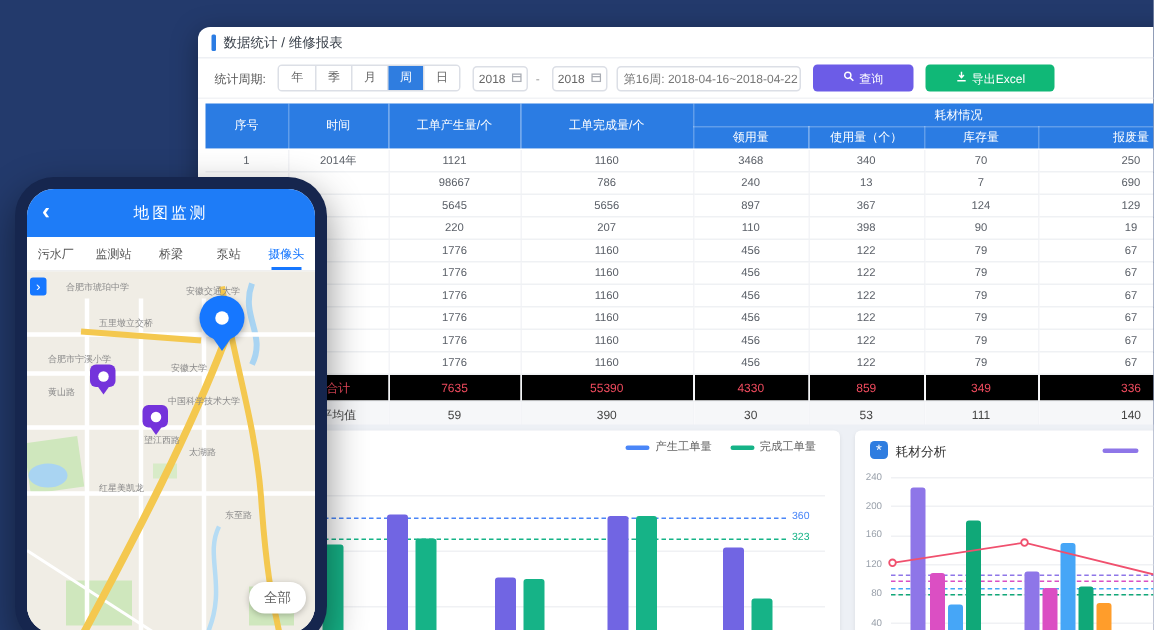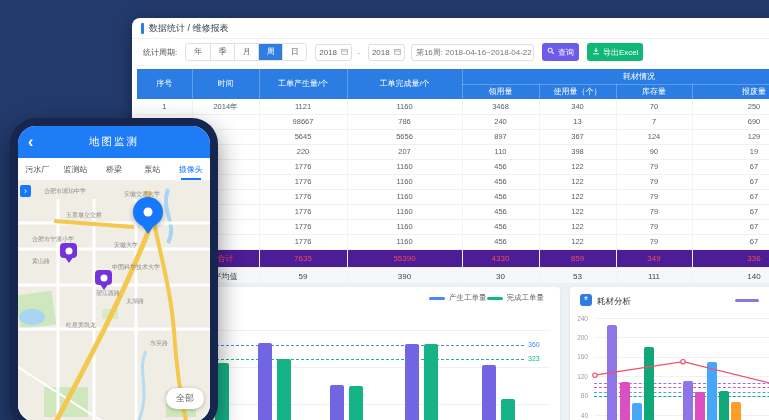--- a/index.html
+++ b/index.html
@@ -12,36 +12,36 @@
 .crumb{margin-left:5px;font-size:9px;color:#39404a;font-weight:normal}
 .filter-bar{position:relative;height:27px;display:flex;align-items:center;border-bottom:1px solid #F2F3F6;font-size:8px;color:#555;white-space:nowrap}
 .flabel{margin-left:11px}
 .segments{display:flex;margin-left:8px;border:1px solid #DCDFE6;border-radius:3px;overflow:hidden}
 .seg{width:24px;height:16px;line-height:16px;text-align:center;font-size:8px;color:#666;background:#fff;border-left:1px solid #DCDFE6;cursor:pointer}
 .seg:first-child{border-left:none}
 .seg.active{background:#2F7DE0;color:#fff}
 .select{display:flex;align-items:center;justify-content:space-between;margin-left:8px;width:37px;height:17px;border:1px solid #DCDFE6;border-radius:3px;padding:0 3px;color:#666;background:#fff}
 .winput{margin-left:6px;width:123px;height:17px;line-height:15px;border:1px solid #DCDFE6;border-radius:3px;padding:0 4px;color:#777;background:#fff;overflow:hidden}
 .dash{margin-left:5px;color:#999}
-.btn{display:flex;align-items:center;gap:3px;height:18px;border-radius:3px;color:#fff;padding:0 5px;margin-left:8px;cursor:pointer;font-size:8px}
+.btn{display:flex;align-items:center;gap:3px;height:18px;border-radius:3px;color:#fff;padding:0 20px;margin-left:8px;cursor:pointer;font-size:8px}
 .btn.query{background:#6C5CE7}
 .btn.export{background:#10B877}
 
 .rtable{border-collapse:collapse;margin-left:5px;margin-top:3px;table-layout:fixed;width:679px}
 .rtable th{background:#2B7CE3;color:#fff;font-weight:normal;font-size:8px;border-right:1px solid rgba(255,255,255,.25);border-bottom:1px solid rgba(255,255,255,.25)}
 .rtable thead tr{height:15px}
 .rtable td{height:15px;font-size:7.5px;color:#5B6068;text-align:center;border-bottom:1px solid #EFF1F4;border-right:1px solid #F3F4F7;background:#fff;overflow:hidden}
-.rtable tr.total td{background:#4c1d95;color:#F04B5E;height:18px;font-size:8px}
+.rtable tr.total td{background:#000000;color:#F04B5E;height:18px;font-size:8px}
 .rtable tr.avg td{background:#F6F7F9;color:#444;height:19px;font-size:8px}
 
 .charts{position:absolute;left:0;top:265px;width:700px;height:255px;background:#EDF0F5;padding:4px 0 0 14px;display:flex;gap:10px}
 .card{background:#fff;border-radius:4px;position:relative;height:245px;box-shadow:0 1px 3px rgba(0,0,0,.08)}
 .left-card{width:414px}
 .right-card{width:250px}
-.legend{position:absolute;top:6px;right:16px;display:flex;align-items:flex-start;z-index:2}
+.legend{position:absolute;top:6px;right:16px;display:flex;gap:12px;align-items:flex-start;z-index:2}
 .legend-item{display:flex;align-items:center;gap:4px;font-size:7.5px;color:#666}
 .ldash{width:16px;height:3px;border-radius:2px}
 .plot{position:absolute;left:0;right:0;top:30px;bottom:0;overflow:hidden}
 .right-card .plot{top:23px}
 .grid-line{position:absolute;left:0;right:10px;height:1px;background:#F0F1F4}
 .grid-line.g2{left:24px;right:0}
 .ref-line{position:absolute;left:0;right:36px;height:0;border-top:1px dashed #ccc}
 .ref-line.r2{left:24px;right:0}
 .ref-label{position:absolute;font-size:7px}
 .bar{position:absolute;border-radius:2px 2px 0 0}

